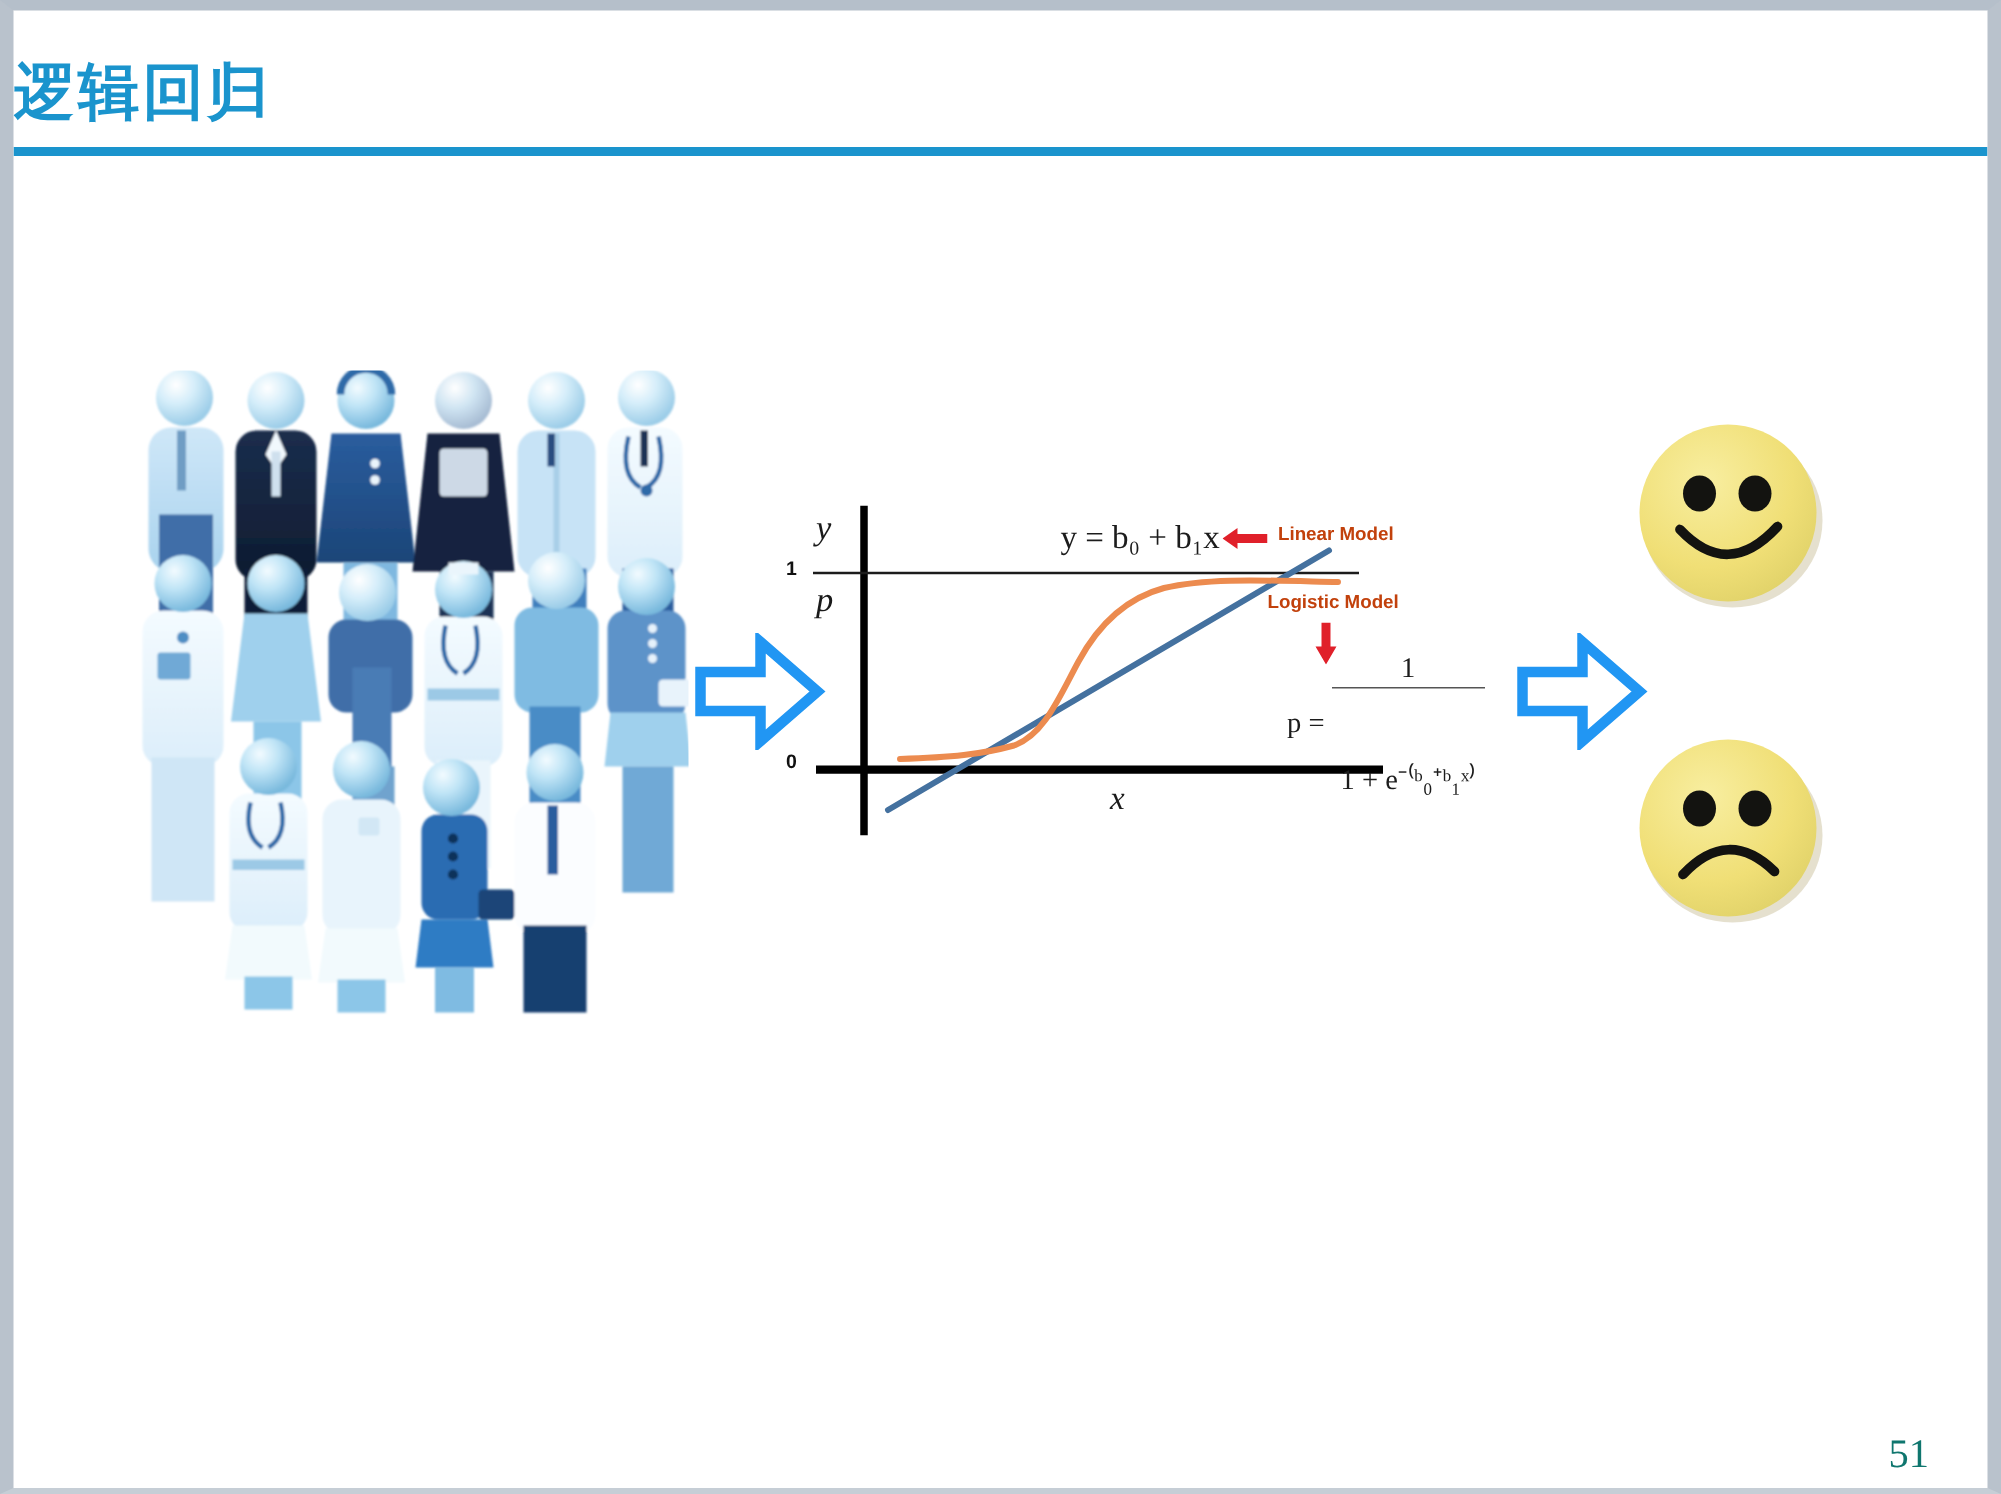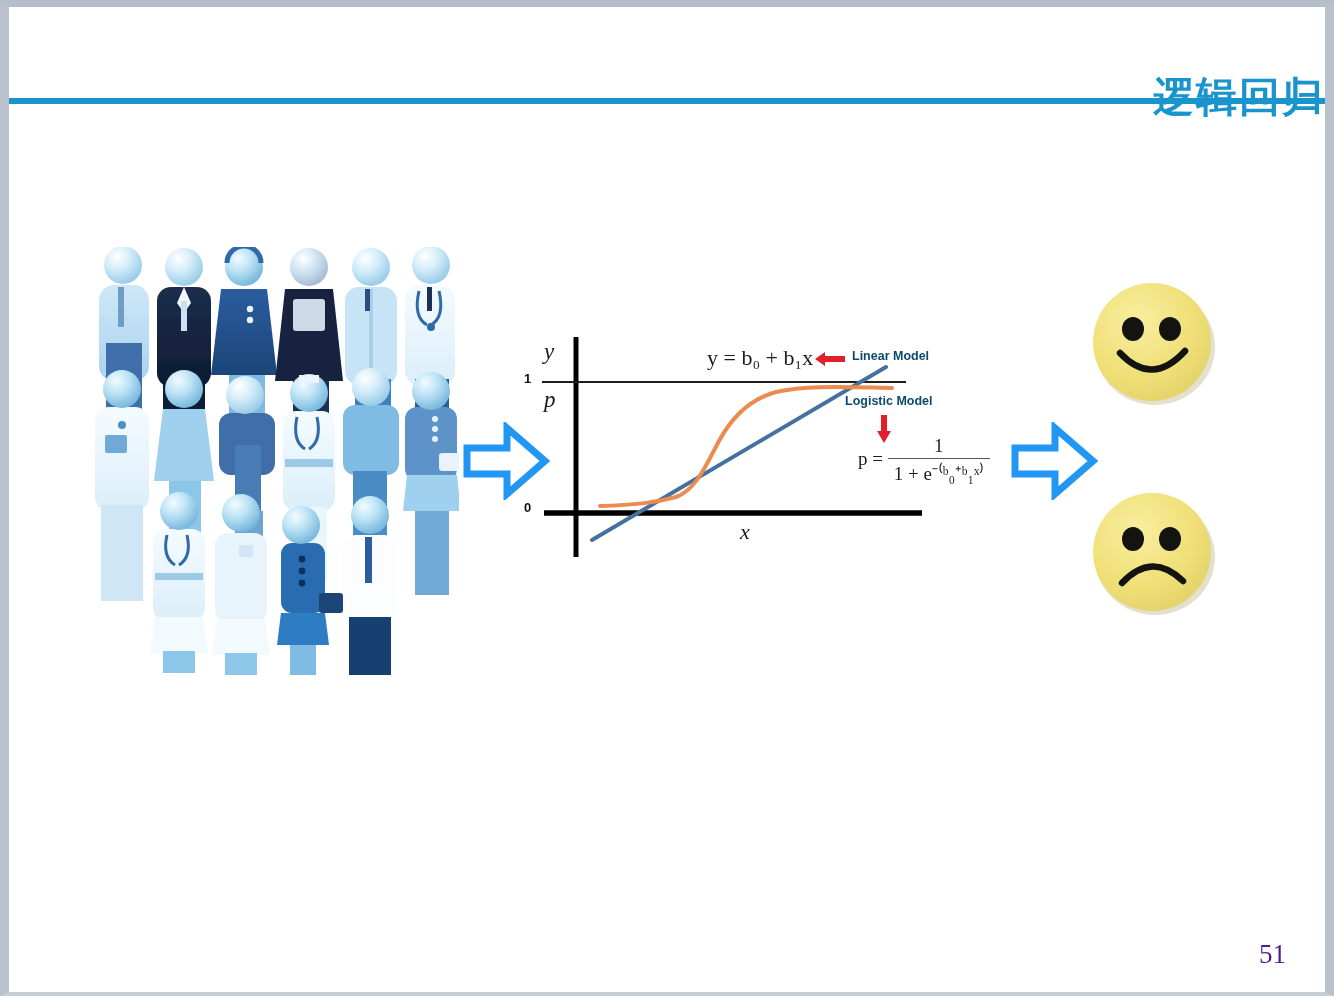--- a/index.html
+++ b/index.html
@@ -26,45 +26,44 @@
   
   #title-area {
     position: absolute;
     left: 0; right: 0; top: 0;
     height: 98px;
   }
   #slide-title {
     position: absolute;
     left: 0; right: 0;
     top: 34px;
-    text-align: right;
+    text-align: left;
     color: #1a94cd;
     font-size: 41px;
     font-weight: bold;
     letter-spacing: 2px;
     font-family: "DejaVu Sans", "Liberation Sans", sans-serif;
     line-height: 1;
-    margin-top: 36px;
   }
   #title-rule {
     position: absolute;
     left: 0; right: 0;
     top: 91px;
     height: 6px;
     background: #1a94cd;
   }
 
   
   #page-number {
     position: absolute;
     right: 39px;
-    bottom: 22px;
+    bottom: 7px;
     font-family: "Liberation Serif", serif;
     font-size: 27px;
-    color: #4c1d95;
+    color: #0f766e;
   }
 
   
   #people-group {
     position: absolute;
     left: 78px;
     top: 240px;
     width: 372px;
     height: 430px;
   }
@@ -94,21 +93,21 @@
     font-family: "Liberation Sans", sans-serif;
     font-weight: bold;
     font-size: 13px;
     color: #111111;
   }
   .model-caption {
     position: absolute;
     font-family: "Liberation Sans", sans-serif;
     font-weight: bold;
     font-size: 12.5px;
-    color: #0c4a6e;
+    color: #c2410c;
     white-space: nowrap;
   }
   .formula {
     position: absolute;
     font-family: "Liberation Serif", serif;
     color: #1c1c1c;
     white-space: nowrap;
   }
   .frac {
     display: inline-block;
@@ -116,20 +115,21 @@
     text-align: center;
   }
   .frac .num {
     display: block;
     padding: 0 6px 1px 6px;
     border-bottom: 1.4px solid #555;
   }
   .frac .den {
     display: block;
     padding: 1px 6px 0 6px;
+    margin-top: 46px;
   }
 
   
   .smiley {
     position: absolute;
     border-radius: 50%;
   }
 </style>
 </head>
 <body>

